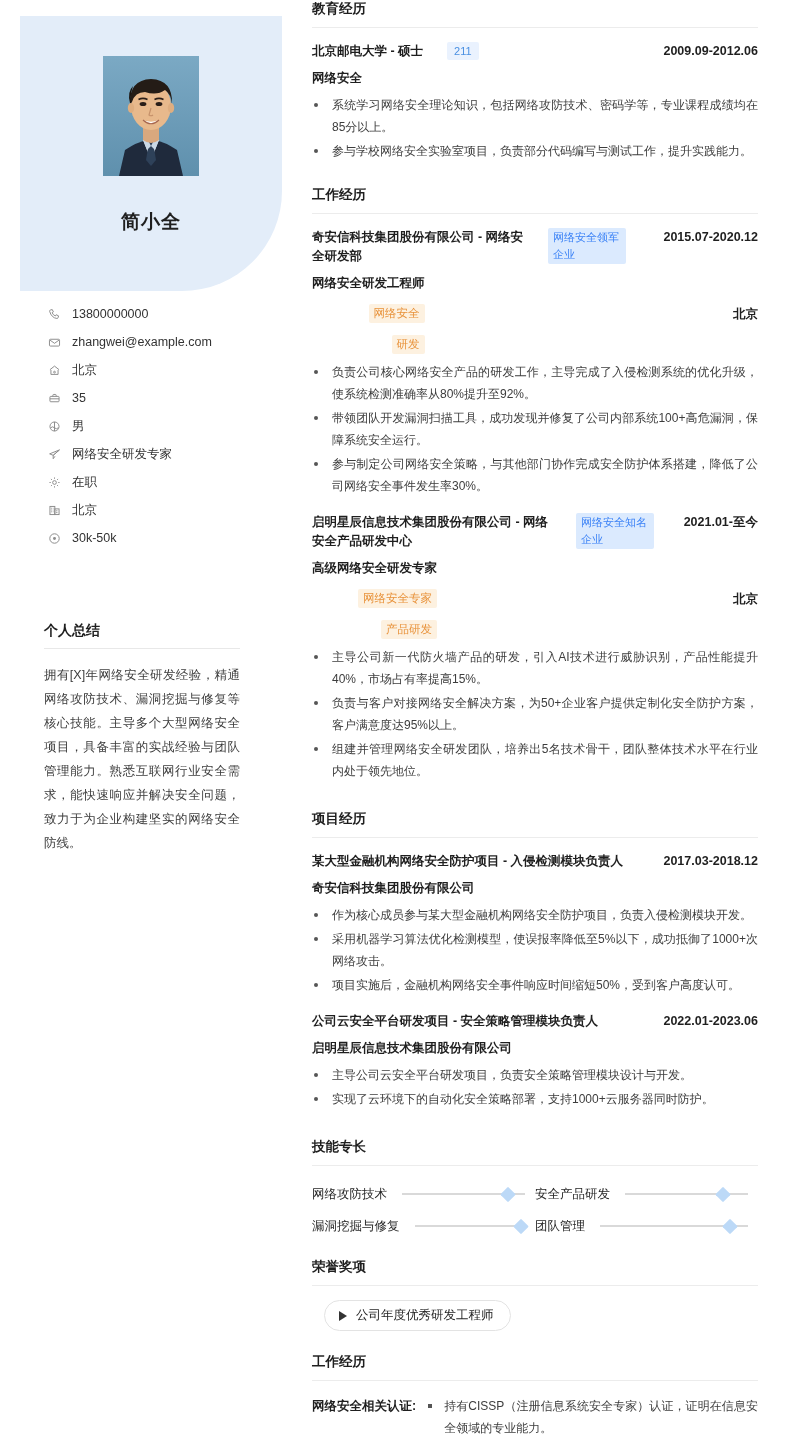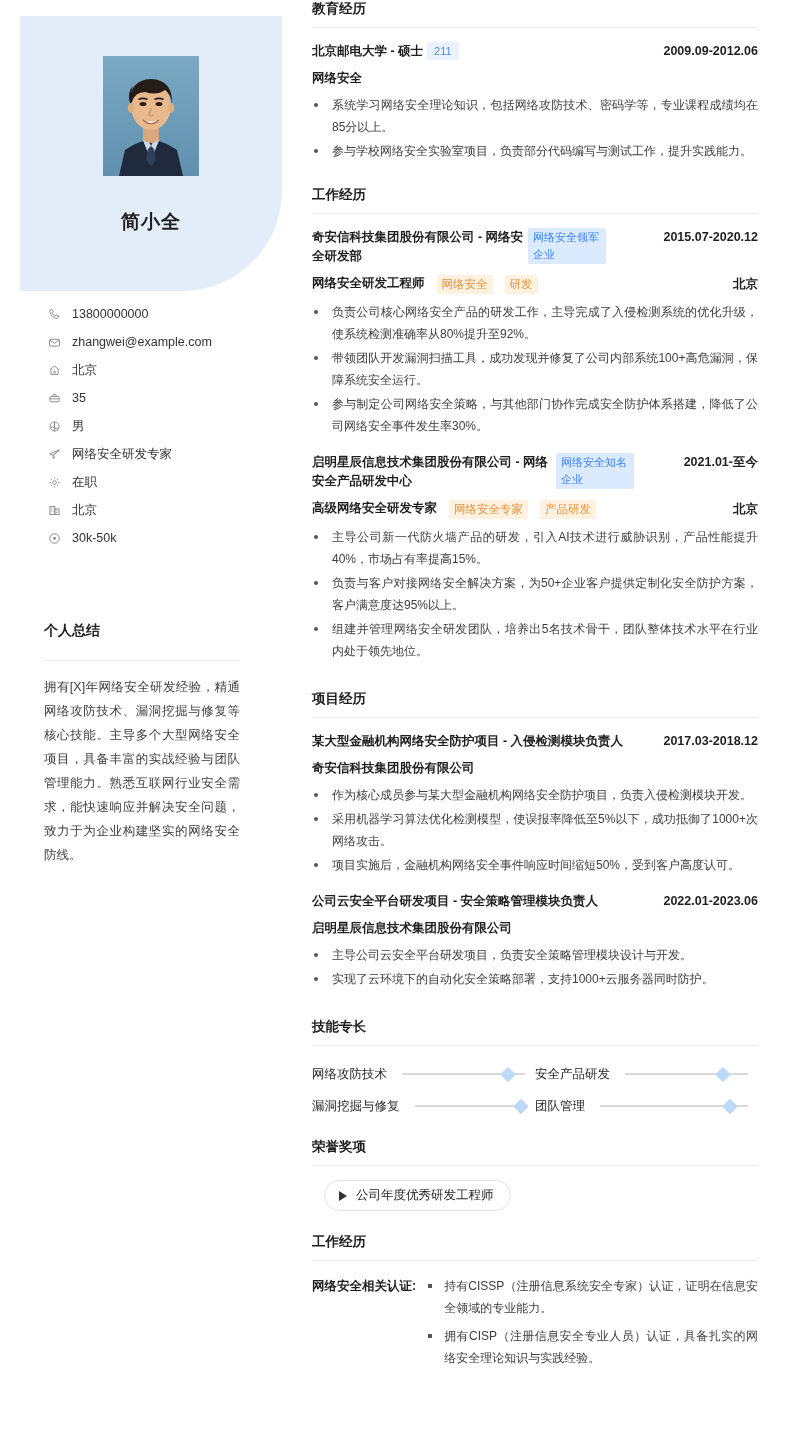--- a/index.html
+++ b/index.html
@@ -85,21 +85,21 @@
 
   .summary-block {
     position: absolute;
     left: 44px; top: 622px;
     width: 196px;
   }
   .summary-title {
     font-size: 14px;
     font-weight: 700;
     color: #1f1f1f;
-    padding-bottom: 20px;
+    padding-bottom: 8px;
     border-bottom: 1px solid #e8e8e8;
   }
   .summary-body {
     margin-top: 14px;
     font-size: 12.5px;
     line-height: 24px;
     color: #3d3d3d;
     text-align: justify;
   }
 
@@ -123,21 +123,21 @@
   .entry-head {
     display: flex;
     align-items: flex-start;
     justify-content: space-between;
     gap: 8px;
   }
   .entry-head-left {
     display: flex;
     align-items: flex-start;
     flex: 1 1 auto;
-    gap: 4px;
+    gap: 24px;
     min-width: 0;
   }
   .entry-org {
     font-size: 12.5px;
     font-weight: 700;
     color: #1f1f1f;
     line-height: 19px;
   }
   .entry-date {
     font-size: 12.5px;
@@ -171,22 +171,23 @@
 
   .entry-sub {
     display: flex;
     align-items: center;
     justify-content: space-between;
     margin-top: 9px;
     gap: 10px;
   }
   .entry-sub-left {
     display: flex;
-    align-items: flex-start;
+    align-items: flex-end;
     gap: 12px;
+    flex-direction: column;
   }
   .entry-role {
     font-size: 12.5px;
     font-weight: 700;
     color: #1f1f1f;
   }
   .tag-orange {
     display: inline-block;
     background: #fdf1e0;
     color: #e8923a;

